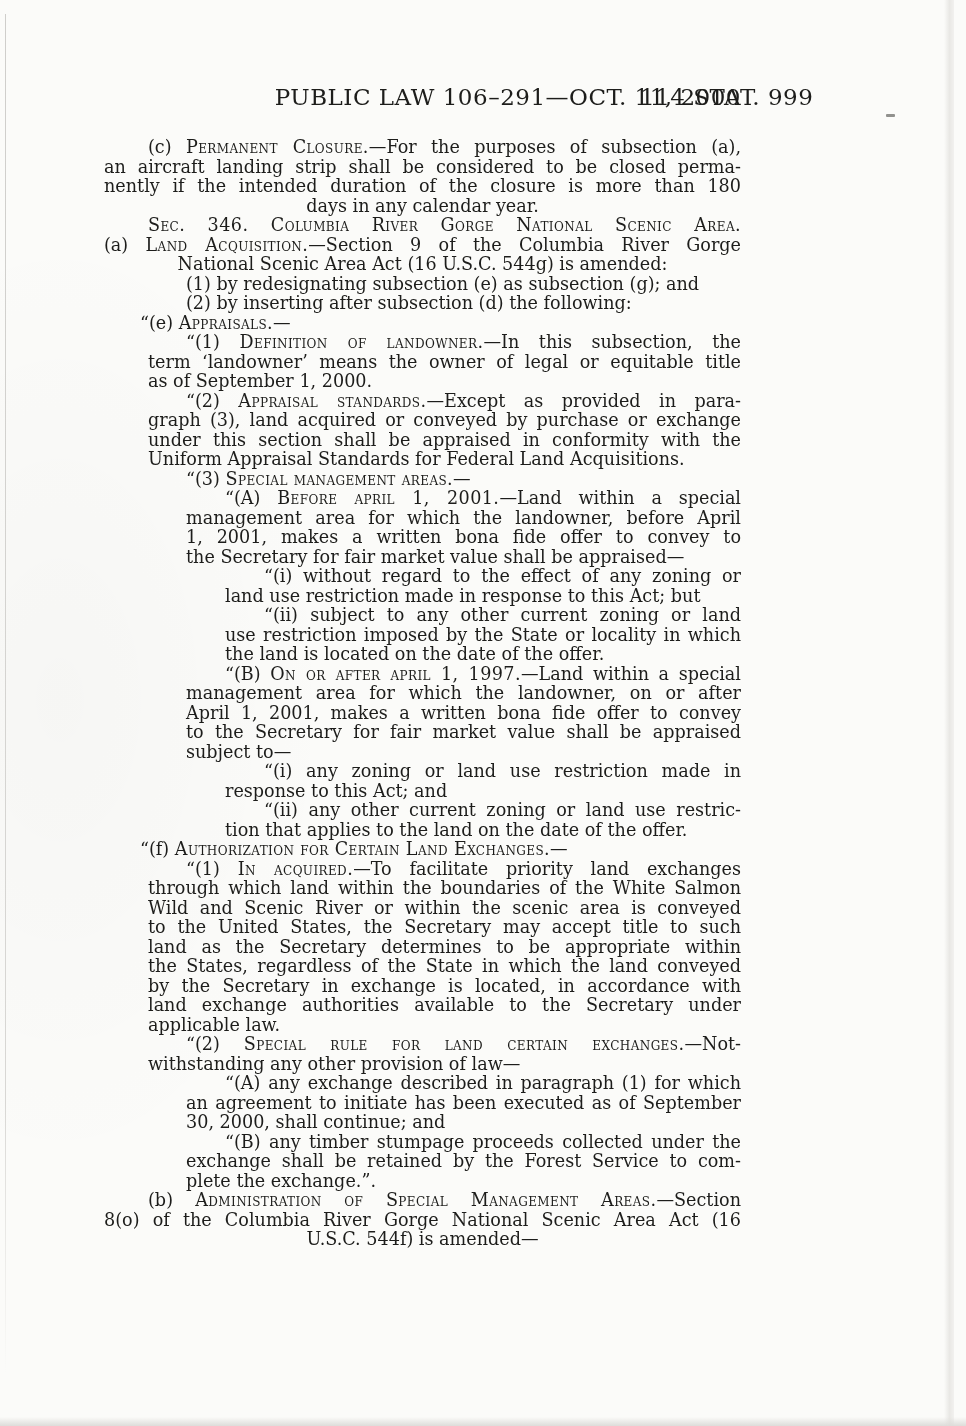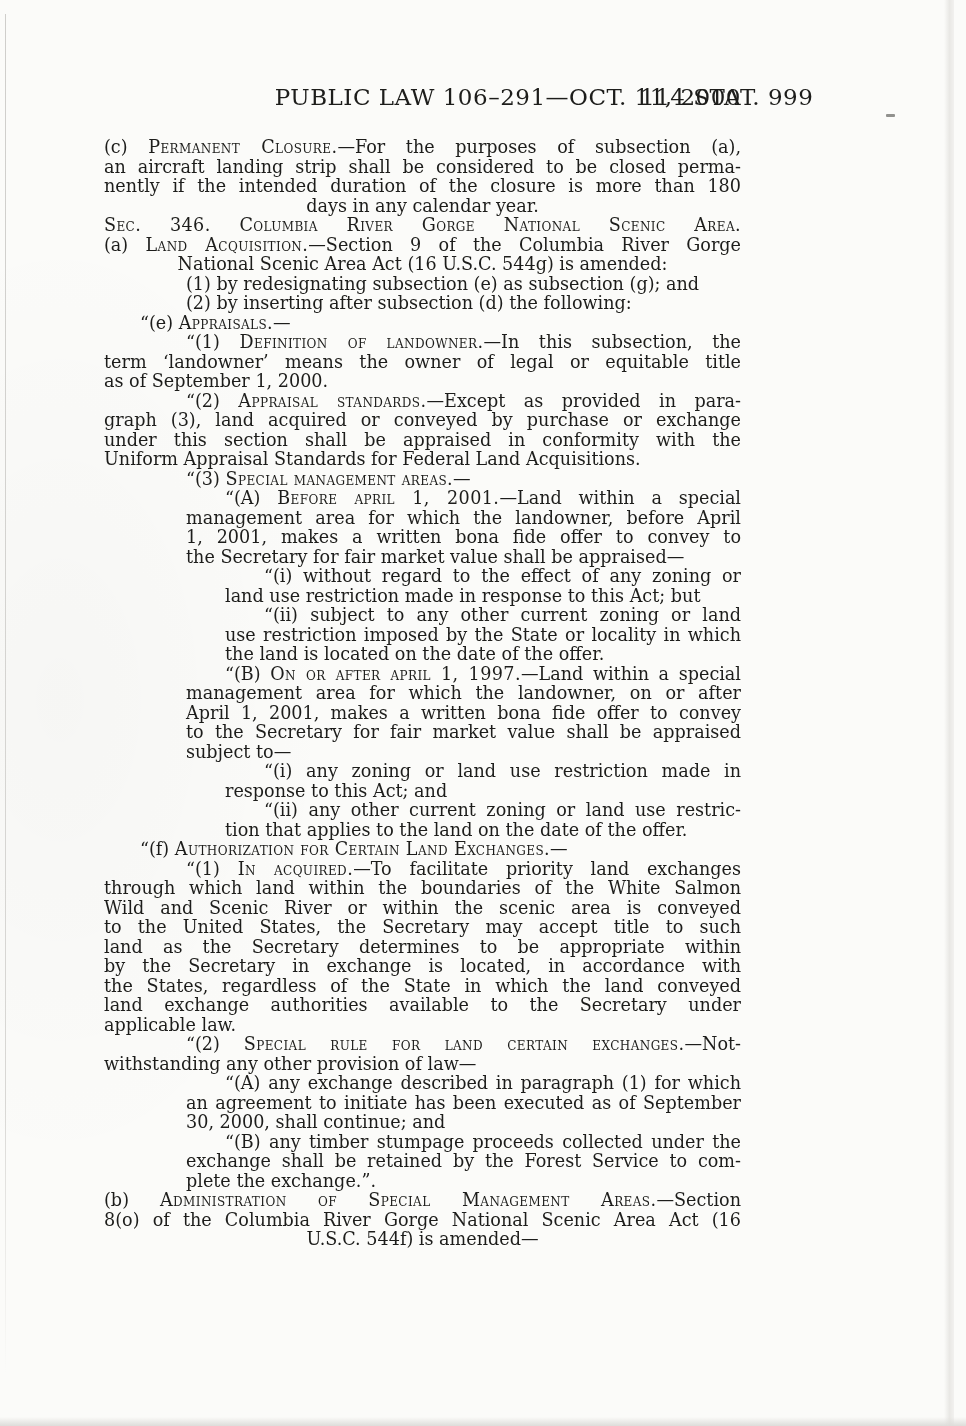--- a/index.html
+++ b/index.html
@@ -86,21 +86,21 @@
     font-size: 17.6px;
     line-height: 19.5px;
   }
   .line { text-align: left; }
   .line.j {
     text-align: justify;
     text-align-last: justify;
   }
   .ind0 { margin-left: 0; text-align: center; }
   .indq { margin-left: 36px; }
-  .ind1 { }
+  .ind1 { margin-left: 44px; }
   .ind2 { margin-left: 82px; }
   .ind3 { margin-left: 121px; }
   .ind4 { margin-left: 160px; }
   .sc { font-variant: small-caps; letter-spacing: 0.4px; }
   .heading { letter-spacing: 1.1px; }
 </style>
 </head>
 <body>
 
 <div class="page">
@@ -150,22 +150,22 @@
       <div class="line ind4 j">“(i) any zoning or land use restriction made in</div>
       <div class="line ind3">response to this Act; and</div>
       <div class="line ind4 j">“(ii) any other current zoning or land use restric-</div>
       <div class="line ind3">tion that applies to the land on the date of the offer.</div>
       <div class="line indq">“(f) <span class="sc">Authorization for Certain Land Exchanges.</span>—</div>
       <div class="line ind2 j">“(1) <span class="sc">In acquired.</span>—To facilitate priority land exchanges</div>
       <div class="line ind1 j">through which land within the boundaries of the White Salmon</div>
       <div class="line ind1 j">Wild and Scenic River or within the scenic area is conveyed</div>
       <div class="line ind1 j">to the United States, the Secretary may accept title to such</div>
       <div class="line ind1 j">land as the Secretary determines to be appropriate within</div>
+      <div class="line ind1 j">the States, regardless of the State in which the land conveyed</div>
       <div class="line ind1 j">by the Secretary in exchange is located, in accordance with</div>
-      <div class="line ind1 j">the States, regardless of the State in which the land conveyed</div>
       <div class="line ind1 j">land exchange authorities available to the Secretary under</div>
       <div class="line ind1">applicable law.</div>
       <div class="line ind2 j">“(2) <span class="sc">Special rule for land certain exchanges.</span>—Not-</div>
       <div class="line ind1">withstanding any other provision of law—</div>
       <div class="line ind3 j">“(A) any exchange described in paragraph (1) for which</div>
       <div class="line ind2 j">an agreement to initiate has been executed as of September</div>
       <div class="line ind2">30, 2000, shall continue; and</div>
       <div class="line ind3 j">“(B) any timber stumpage proceeds collected under the</div>
       <div class="line ind2 j">exchange shall be retained by the Forest Service to com-</div>
       <div class="line ind2">plete the exchange.”.</div>

